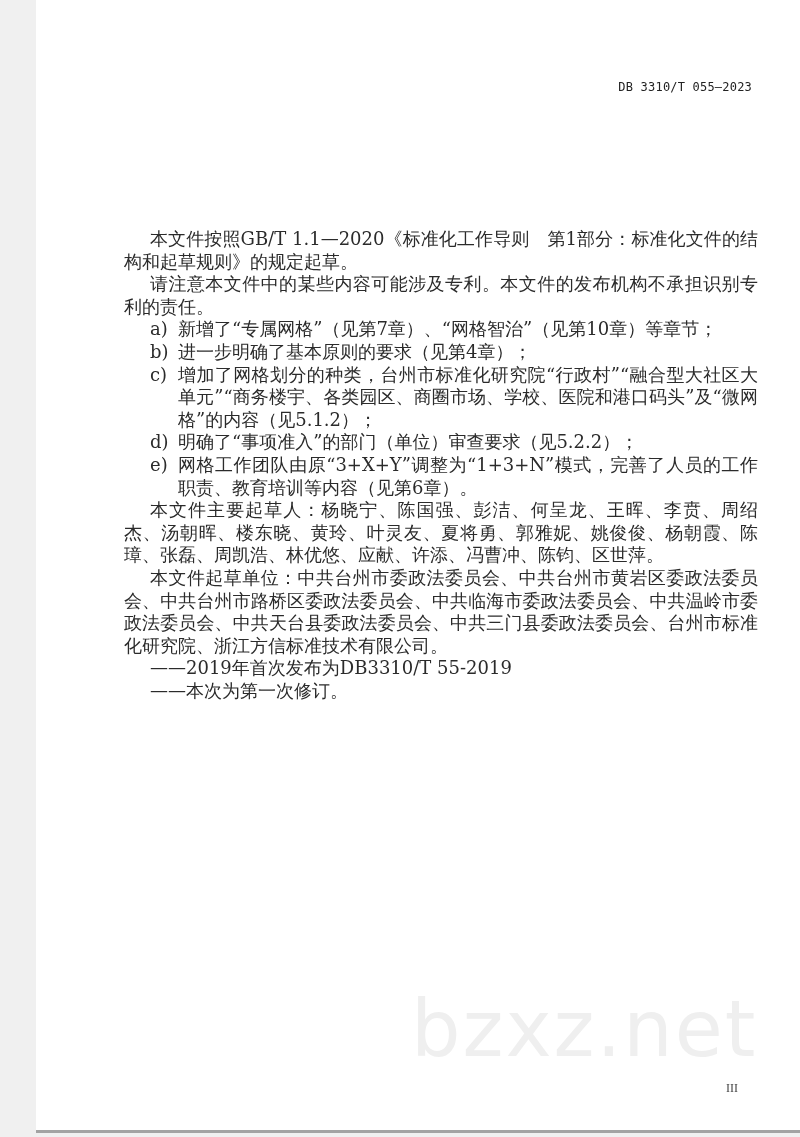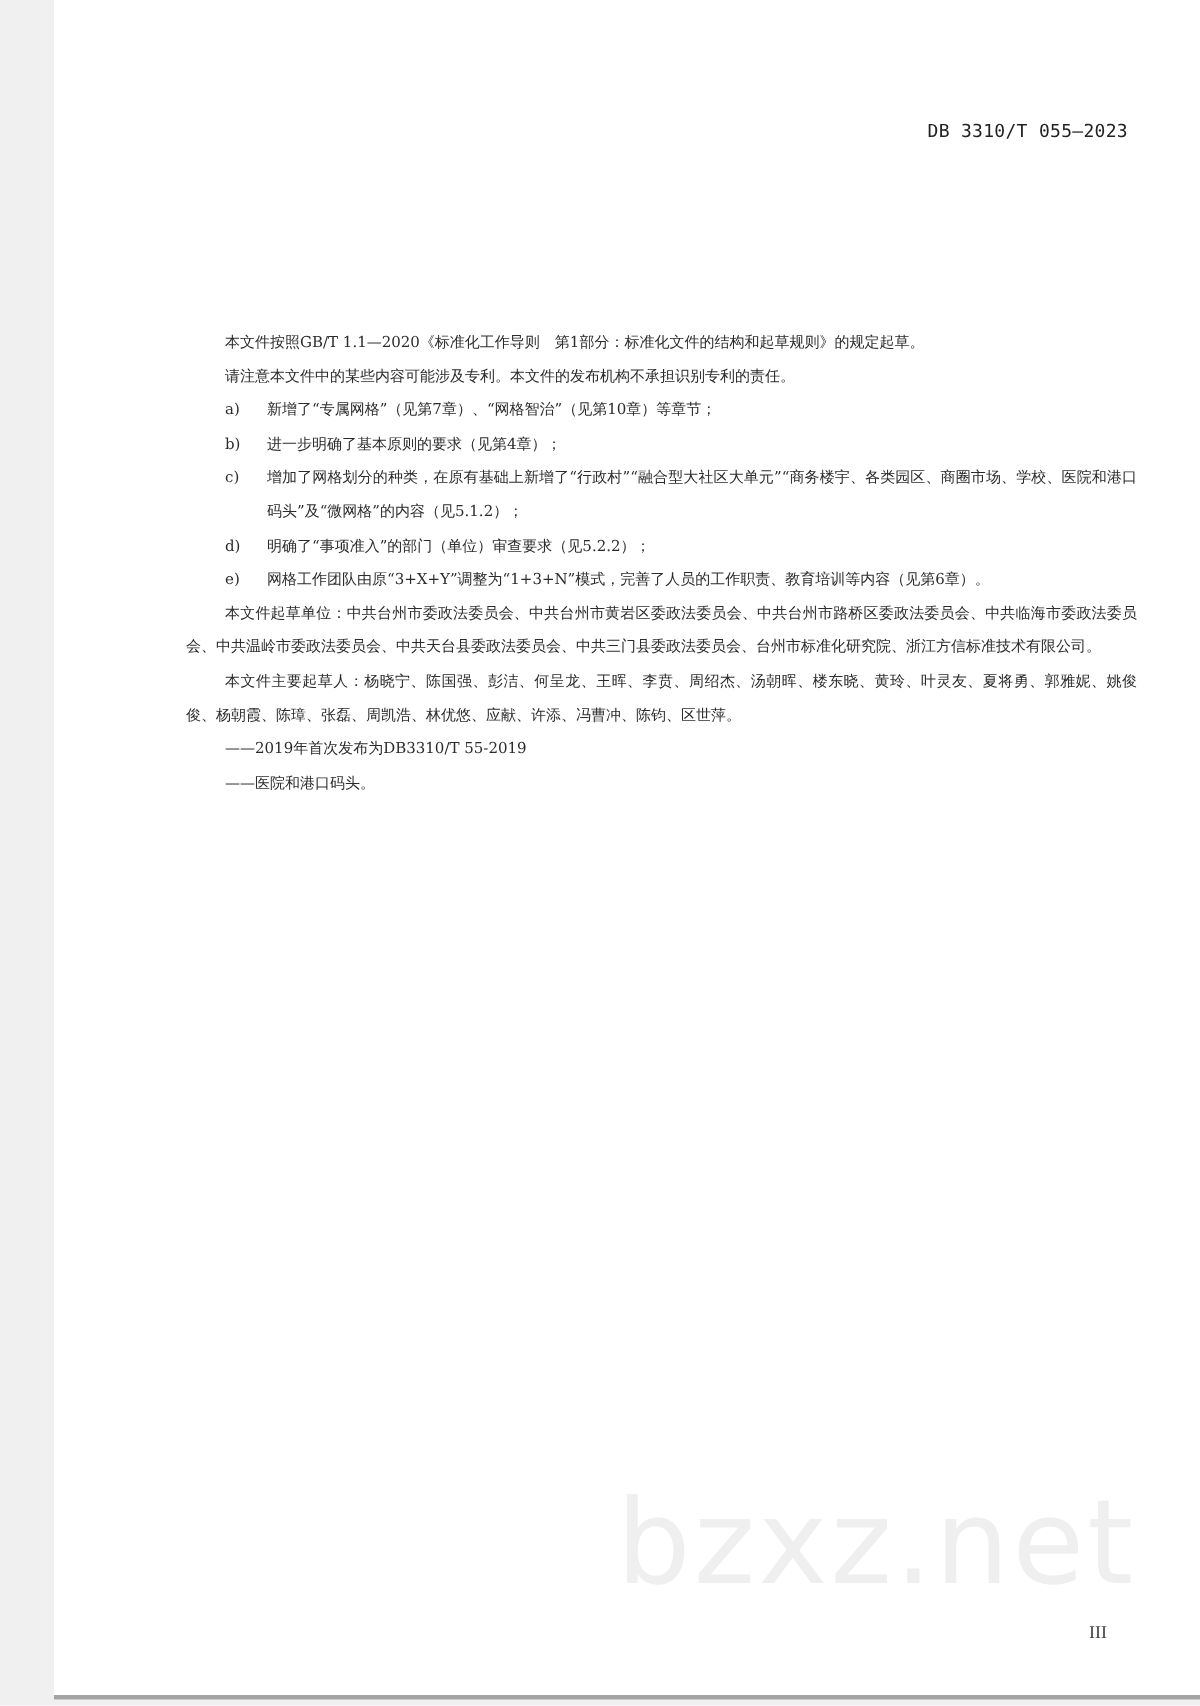--- a/index.html
+++ b/index.html
@@ -15,22 +15,22 @@
       position: absolute; top: 80px; right: 78px;
       font-family: "DejaVu Sans Mono", "Liberation Mono", monospace; font-size: 12px; color: #222;
       letter-spacing: 0.2px;
     }
     .title {
       position: absolute; top: 155px; left: 0; width: 794px; text-align: center;
       font-family: "DejaVu Sans", "Liberation Sans", sans-serif; font-size: 21px; font-weight: bold;
       letter-spacing: 30px; padding-left: 30px; box-sizing: border-box; color: #222;
     }
     .body-text {
-      position: absolute; top: 218px; left: 88px; width: 634px;
-      font-size: 10px; line-height: 22.6px; color: #2b2b2b;
+      position: absolute; top: 228px; left: 88px; width: 634px;
+      font-size: 18px; line-height: 22.6px; color: #2b2b2b;
     }
     .para { margin: 0; text-indent: 26px; text-align: justify; }
     .list-item { display: flex; margin: 0; padding-left: 26px; }
     .list-marker { width: 28px; flex: 0 0 28px; }
     .list-content { flex: 1; text-align: justify; }
     .dash-line { margin: 0; padding-left: 26px; }
     .watermark {
       position: absolute; left: 375px; top: 990px;
       font-family: "DejaVu Sans", "Liberation Sans", sans-serif; font-weight: normal;
       font-size: 78px; color: #efefef; letter-spacing: 2px; line-height: 1;
@@ -53,32 +53,32 @@
     <div class="list-item">
       <span class="list-marker">a)</span>
       <span class="list-content">新增了“专属网格”（见第7章）、“网格智治”（见第10章）等章节；</span>
     </div>
     <div class="list-item">
       <span class="list-marker">b)</span>
       <span class="list-content">进一步明确了基本原则的要求（见第4章）；</span>
     </div>
     <div class="list-item">
       <span class="list-marker">c)</span>
-      <span class="list-content">增加了网格划分的种类，在原有基础上新增了“行政村”“融合型大社区大单元”“商务楼宇、各类园区、商圈市场、学校、医院和港口码头”及“微网格”的内容（见5.1.2）；</span>
+      <span class="list-content">增加了网格划分的种类，台州市标准化研究院“行政村”“融合型大社区大单元”“商务楼宇、各类园区、商圈市场、学校、医院和港口码头”及“微网格”的内容（见5.1.2）；</span>
     </div>
     <div class="list-item">
       <span class="list-marker">d)</span>
       <span class="list-content">明确了“事项准入”的部门（单位）审查要求（见5.2.2）；</span>
     </div>
     <div class="list-item">
       <span class="list-marker">e)</span>
       <span class="list-content">网格工作团队由原“3+X+Y”调整为“1+3+N”模式，完善了人员的工作职责、教育培训等内容（见第6章）。</span>
     </div>
 
+    <p class="para">本文件主要起草人：杨晓宁、陈国强、彭洁、何呈龙、王晖、李贲、周绍杰、汤朝晖、楼东晓、黄玲、叶灵友、夏将勇、郭雅妮、姚俊俊、杨朝霞、陈璋、张磊、周凯浩、林优悠、应献、许添、冯曹冲、陈钧、区世萍。</p>
     <p class="para">本文件起草单位：中共台州市委政法委员会、中共台州市黄岩区委政法委员会、中共台州市路桥区委政法委员会、中共临海市委政法委员会、中共温岭市委政法委员会、中共天台县委政法委员会、中共三门县委政法委员会、台州市标准化研究院、浙江方信标准技术有限公司。</p>
-    <p class="para">本文件主要起草人：杨晓宁、陈国强、彭洁、何呈龙、王晖、李贲、周绍杰、汤朝晖、楼东晓、黄玲、叶灵友、夏将勇、郭雅妮、姚俊俊、杨朝霞、陈璋、张磊、周凯浩、林优悠、应献、许添、冯曹冲、陈钧、区世萍。</p>
     <p class="dash-line">——2019年首次发布为DB3310/T 55-2019</p>
-    <p class="dash-line">——医院和港口码头。</p>
+    <p class="dash-line">——本次为第一次修订。</p>
   </div>
 
   <div class="watermark">bzxz.net</div>
   <div class="page-number">III</div>
 </div>
 
 </body></html>

